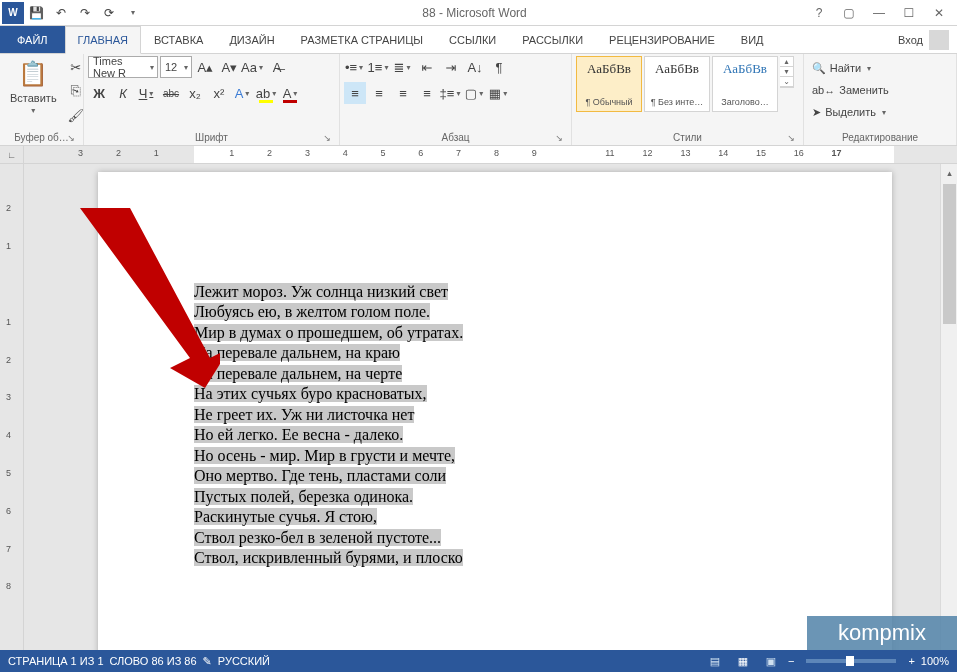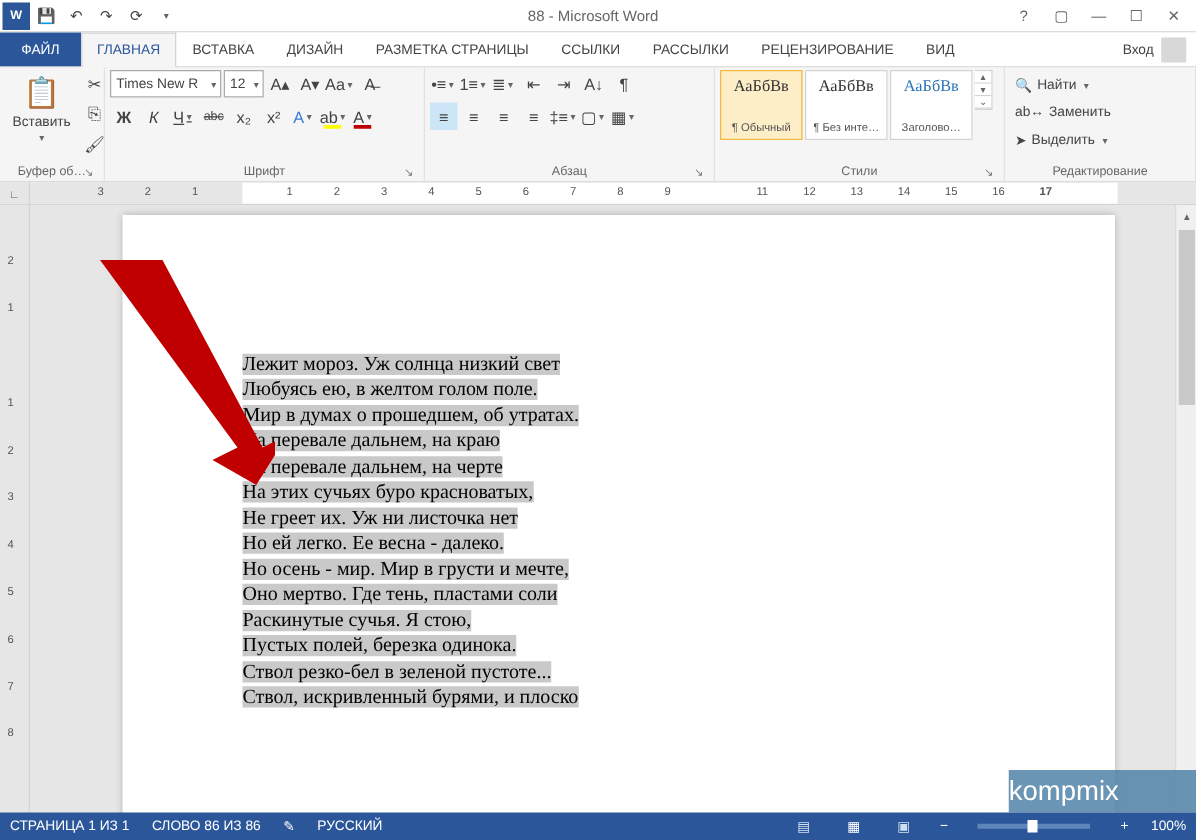--- a/index.html
+++ b/index.html
@@ -27,21 +27,21 @@
 .dlauncher { position: absolute; right: 2px; bottom: 1px; width: 12px; height: 12px; font-size: 9px; color: #777; cursor: pointer; display: flex; align-items: center; justify-content: center; }
 
 .big-btn { display: flex; flex-direction: column; align-items: center; gap: 2px; padding: 2px 6px; cursor: pointer; color: #444; }
 .big-btn .bicon { width: 32px; height: 32px; display: flex; align-items: center; justify-content: center; font-size: 24px; }
 .big-btn .blabel { font-size: 11px; }
 .col { display: flex; flex-direction: column; gap: 2px; }
 .row { display: flex; align-items: center; gap: 2px; }
 .sm-btn { width: 22px; height: 22px; display: flex; align-items: center; justify-content: center; color: #444; cursor: pointer; font-size: 13px; }
 .sel { height: 22px; border: 1px solid #ababab; background: #fff; font-size: 11px; padding: 0 14px 0 4px; display: flex; align-items: center; position: relative; cursor: pointer; color: #444; }
 .sel::after { content: "▾"; position: absolute; right: 3px; font-size: 8px; color: #666; }
-.font-sel { width: 89px; }
+.font-sel { width: 70px; }
 .size-sel { width: 32px; }
 .dd { font-size: 8px; color: #666; padding: 0 2px; cursor: pointer; }
 
 .style-box { width: 66px; height: 56px; border: 1px solid #d4d4d4; background: #fff; display: flex; flex-direction: column; align-items: center; justify-content: center; cursor: pointer; padding: 2px; }
 .style-box.sel-s { border-color: #f2ba41; background: #fdeec8; }
 .style-prev { font-size: 13px; font-family: "Times New Roman", serif; color: #333; }
 .style-prev.blue { color: #2e74b5; }
 .style-lbl { font-size: 9px; color: #555; margin-top: 20px; white-space: nowrap; overflow: hidden; max-width: 62px; }
 .style-scroll { width: 14px; display: flex; flex-direction: column; border: 1px solid #d4d4d4; border-left: none; }
 .style-scroll div { flex: 1; display: flex; align-items: center; justify-content: center; font-size: 8px; color: #666; border-bottom: 1px solid #d4d4d4; cursor: pointer; background: #fff; }
@@ -61,26 +61,26 @@
 .page { position: absolute; left: 74px; top: 8px; width: 794px; background: #fff; box-shadow: 0 0 6px rgba(0,0,0,0.25); padding: 110px 0 0 96px; min-height: 900px; }
 .line { font-family: "Times New Roman", serif; font-size: 16px; line-height: 1.28; color: #000; }
 .hl { background: #c9c9c9; display: inline; }
 
 .arrow-ann { position: absolute; left: 46px; top: 44px; pointer-events: none; }
 
 .scroll-v { position: absolute; right: 0; top: 0; width: 17px; height: 100%; background: #f0f0f0; border-left: 1px solid #dadada; }
 .scroll-v .thumb { position: absolute; left: 2px; top: 20px; width: 13px; height: 140px; background: #c9c9c9; }
 .scroll-v .arr { position: absolute; left: 0; width: 17px; height: 17px; display: flex; align-items: center; justify-content: center; font-size: 9px; color: #666; cursor: pointer; }
 
-.statusbar { position: absolute; bottom: 0; left: 0; right: 0; height: 22px; background: #2b579a; color: #fff; display: flex; align-items: center; font-size: 11px; padding: 0 8px; gap: 18px; }
+.statusbar { position: absolute; bottom: 0; left: 0; right: 0; height: 22px; background: #2b579a; color: #fff; display: flex; align-items: center; font-size: 11px; padding: 0 8px; gap: 6px; }
 .statusbar .spacer { flex: 1; }
 .view-btn { width: 22px; height: 18px; display: flex; align-items: center; justify-content: center; cursor: pointer; color: #cfe0f0; }
 .zoom-slider { width: 90px; height: 4px; background: #5d86b9; position: relative; margin: 0 6px; }
 .zoom-slider .zthumb { position: absolute; left: 40px; top: -3px; width: 8px; height: 10px; background: #fff; }
-.watermark-bar { position: absolute; right: 0; bottom: 22px; width: 150px; height: 34px; background: rgba(81,131,168,0.85); display: flex; align-items: center; justify-content: flex-start; color: #fff; font-size: 22px; font-family: Arial, sans-serif; }
+.watermark-bar { position: absolute; right: 0; bottom: 22px; width: 150px; height: 34px; background: rgba(81,131,168,0.85); display: flex; align-items: center; justify-content: center; color: #fff; font-size: 22px; font-family: Arial, sans-serif; }
 </style>
 </head>
 <body>
 
 <div class="titlebar">
   <div class="word-icon">W</div>
   <div class="qat">
     <div class="qat-btn">💾</div>
     <div class="qat-btn">↶</div>
     <div class="qat-btn">↷</div>
@@ -295,22 +295,22 @@
         <div class="line"><span class="hl">Лежит мороз. Уж солнца низкий свет</span></div>
         <div class="line"><span class="hl">Любуясь ею, в желтом голом поле.</span></div>
         <div class="line"><span class="hl">Мир в думах о прошедшем, об утратах.</span></div>
         <div class="line"><span class="hl">На перевале дальнем, на краю</span></div>
         <div class="line"><span class="hl">На перевале дальнем, на черте</span></div>
         <div class="line"><span class="hl">На этих сучьях буро красноватых,</span></div>
         <div class="line"><span class="hl">Не греет их. Уж ни листочка нет</span></div>
         <div class="line"><span class="hl">Но ей легко. Ее весна - далеко.</span></div>
         <div class="line"><span class="hl">Но осень - мир. Мир в грусти и мечте,</span></div>
         <div class="line"><span class="hl">Оно мертво. Где тень, пластами соли</span></div>
+        <div class="line"><span class="hl">Пустых полей, березка одинока.</span></div>
         <div class="line"><span class="hl">Раскинутые сучья. Я стою,</span></div>
-        <div class="line"><span class="hl">Пустых полей, березка одинока.</span></div>
         <div class="line"><span class="hl">Ствол резко-бел в зеленой пустоте...</span></div>
         <div class="line"><span class="hl">Ствол, искривленный бурями, и плоско</span></div>
       </div>
     <svg class="arrow-ann" width="150" height="180">
       <polygon points="10,0 60,0 140,150 160,140 135,180 100,160 120,150" fill="#c00000"></polygon>
     </svg>
     <div class="scroll-v">
       <div class="arr" style="top:0">▴</div>
       <div class="thumb"></div>
       <div class="arr" style="bottom:0">▾</div>

